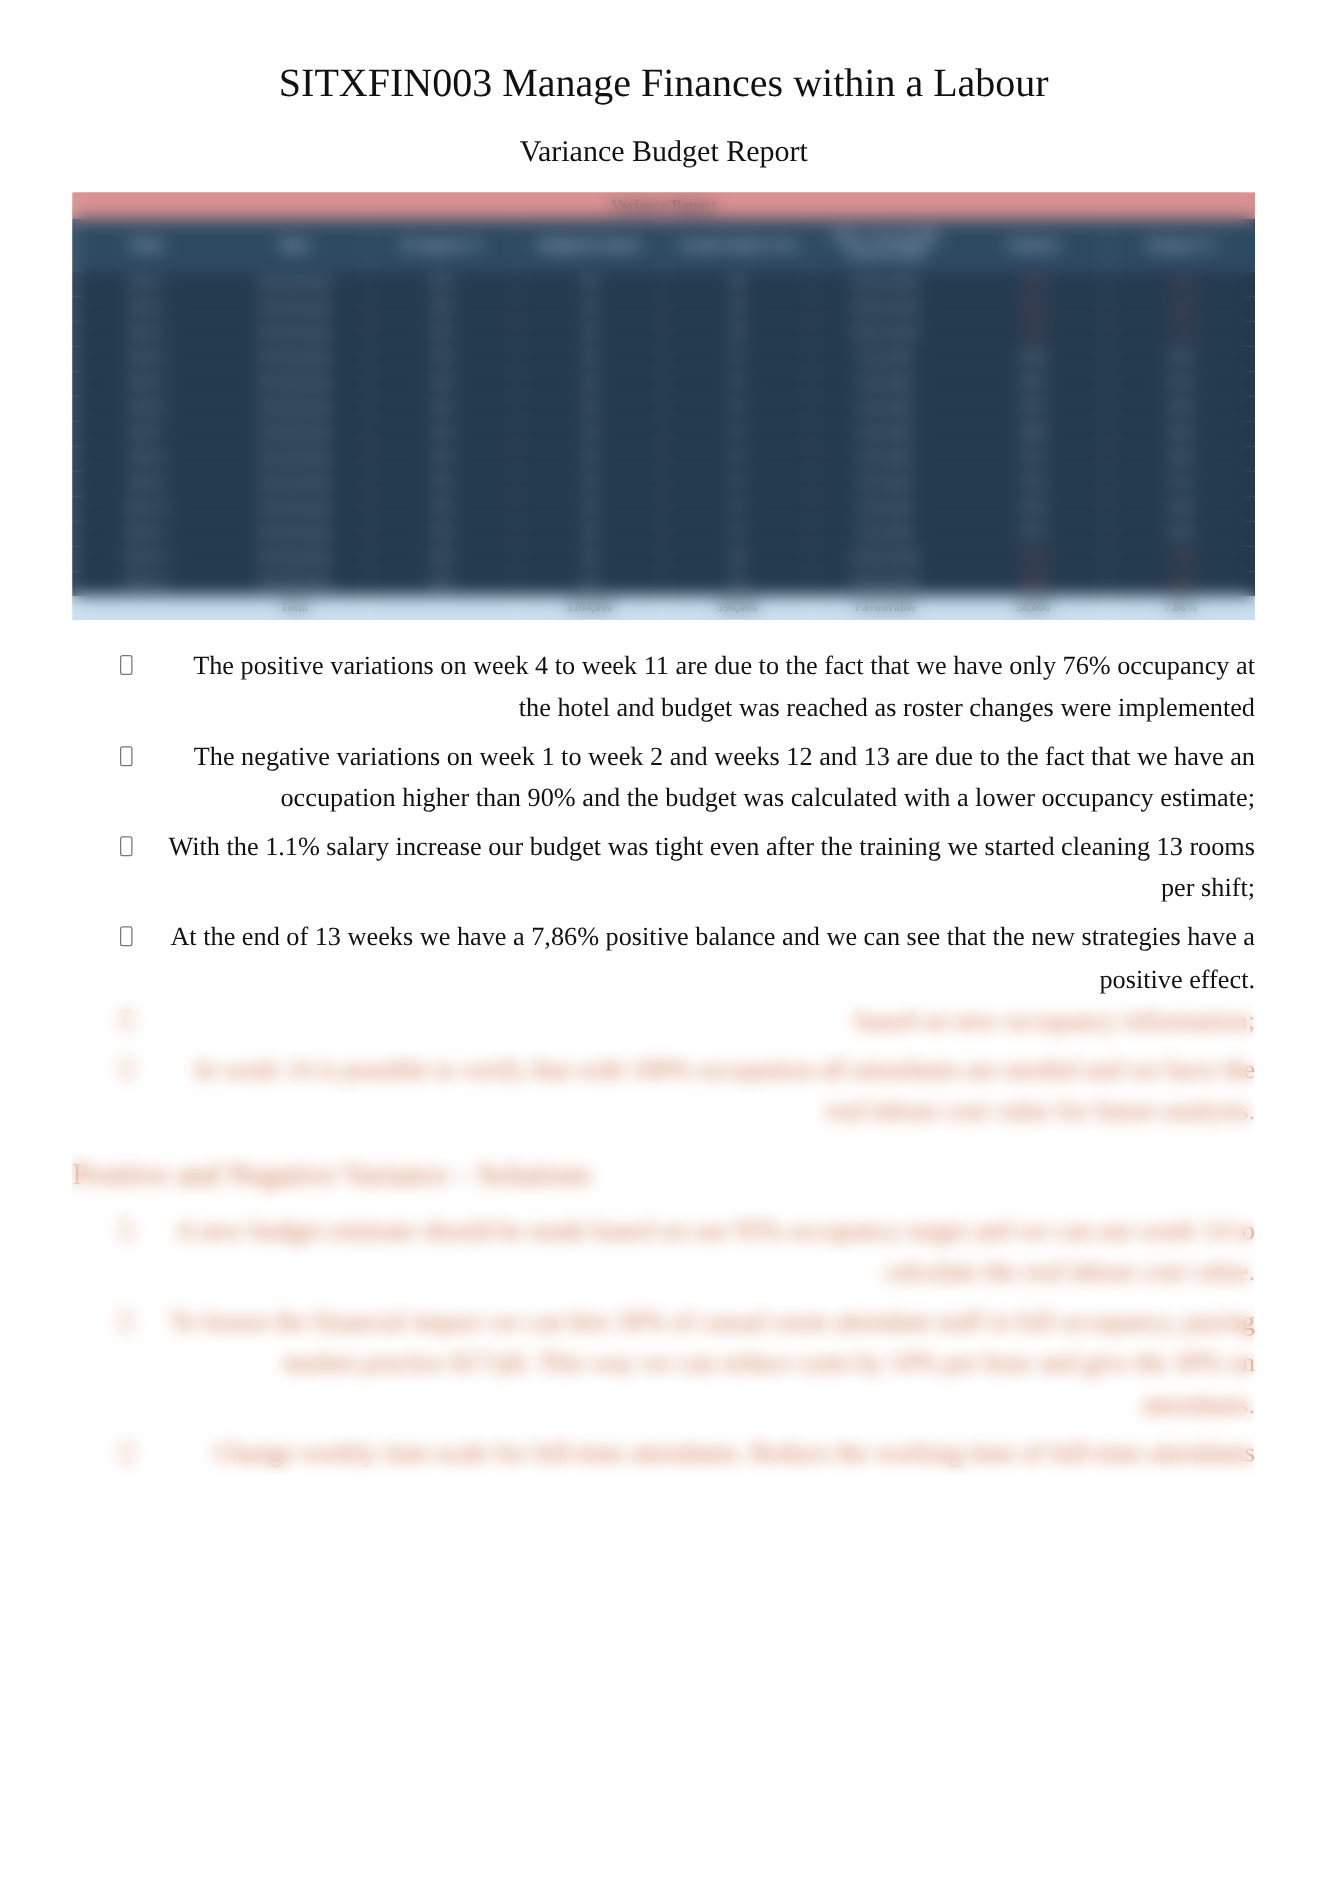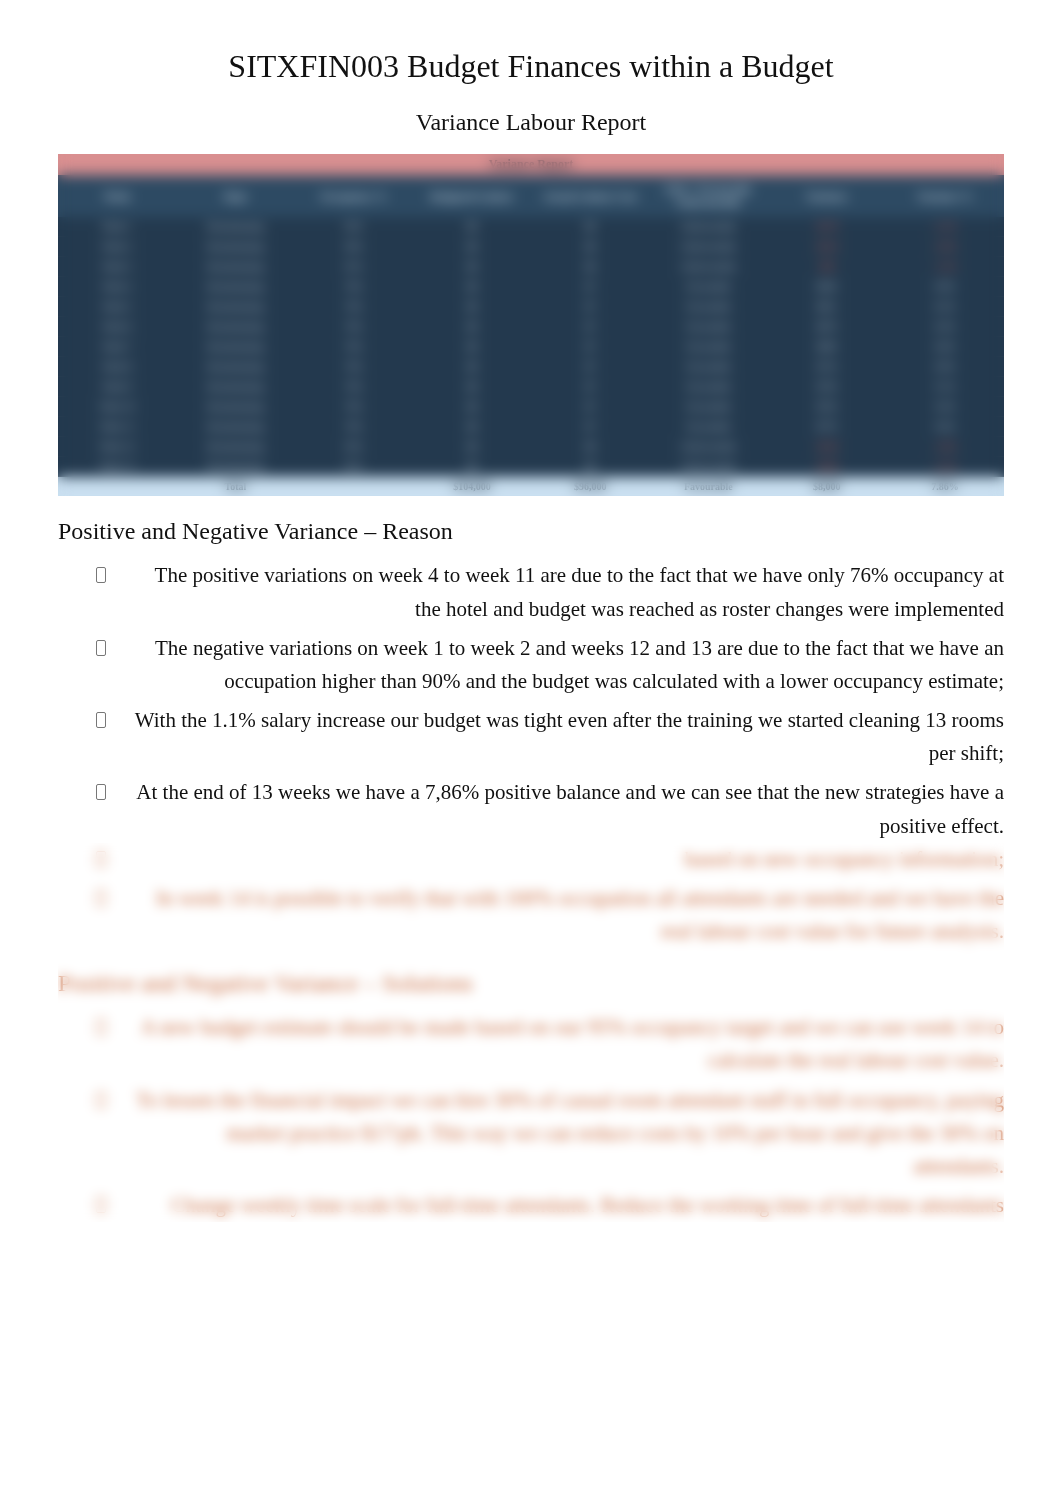--- a/index.html
+++ b/index.html
@@ -122,22 +122,22 @@
     .locked-region .section-heading,
     .locked-region li {
       color: #c86b3f;
     }
     .locked-region ul li::before { border-color: #c86b3f; }
   </style>
 </head>
 <body>
 
 <div class="page">
-  <h1>SITXFIN003 Budget Finances within a Budget</h1>
-  <h2 class="subtitle">Variance Labour Report</h2>
+  <h1>SITXFIN003 Manage Finances within a Labour</h1>
+  <h2 class="subtitle">Variance Budget Report</h2>
 
   <div class="table-wrap">
     <table>
       <thead>
         <tr class="title-row">
           <th colspan="8">Variance Report</th>
         </tr>
         <tr class="head-row" id="thead-row">
             <th>Week</th>
             <th>Dept</th>
@@ -290,21 +290,20 @@
             <td>$96,000</td>
             <td>Favourable</td>
             <td>$8,000</td>
             <td>7.86%</td>
           </tr>
         </tfoot>
     </table>
     <div class="blur-overlay"></div>
   </div>
 
-  <div class="section-heading">Positive and Negative Variance – Reason</div>
   <ul id="reason-list">
       <li>The positive variations on week 4 to week 11 are due to the fact that we have only 76% occupancy at the hotel and budget was reached as roster changes were implemented</li>
       <li>The negative variations on week 1 to week 2 and weeks 12 and 13 are due to the fact that we have an occupation higher than 90% and the budget was calculated with a lower occupancy estimate;</li>
       <li>With the 1.1% salary increase our budget was tight even after the training we started cleaning 13 rooms per shift;</li>
       <li>At the end of 13 weeks we have a 7,86% positive balance and we can see that the new strategies have a positive effect.</li>
     </ul>
 
   <div class="locked-region">
     <ul id="tail-list" style="margin-top:0;">
         <li>based on new occupancy information;</li>

